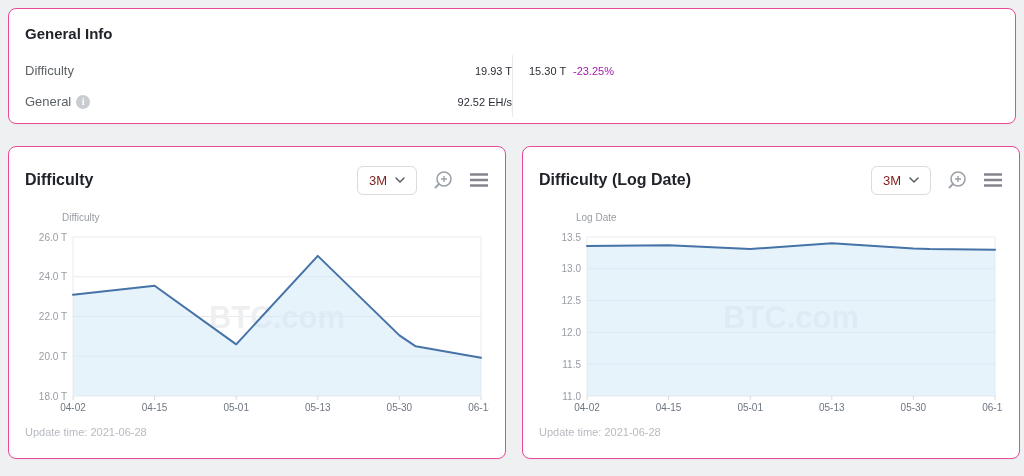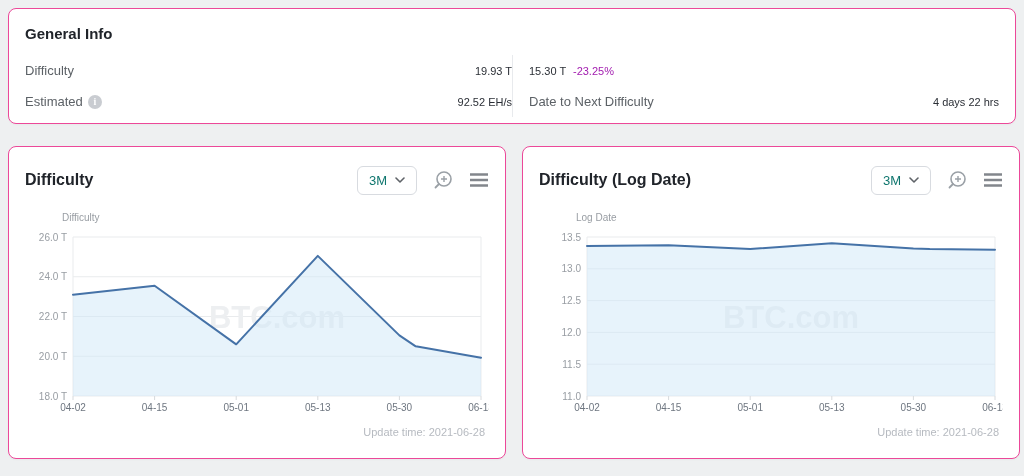--- a/index.html
+++ b/index.html
@@ -35,57 +35,53 @@
   }
   
   .charts-row { display: flex; gap: 16px; margin-top: 22px; }
   .chart-card { flex: 1; height: 313px; padding: 17px 16px 10px 16px; display: flex; flex-direction: column; }
   .chart-header { display: flex; align-items: center; justify-content: space-between; height: 32px; }
   .chart-title { font-size: 16px; font-weight: bold; color: #20242a; }
   .chart-controls { display: flex; align-items: center; gap: 15px; }
   .range-select {
     display: inline-flex; align-items: center; gap: 8px;
     border: 1px solid #d8dbe0; border-radius: 6px; background: #fff;
-    padding: 6px 11px; font-size: 13px; color: #0f766e; cursor: pointer;
+    padding: 6px 11px; font-size: 13px; color: #7f1d1d; cursor: pointer;
     font-family: "Liberation Sans", sans-serif;
   }
   .icon-btn { background: none; border: none; cursor: pointer; display: inline-flex; align-items: center; padding: 0; }
   .axis-label { font-size: 10px; color: #989da3; margin: 16px 0 2px 37px; }
   .chart-svg { display: block; }
-  .update-time { text-align: right; font-size: 11px; color: #b6bac0; margin-top: 11px; padding-right: 4px; }
+  .update-time { font-size: 11px; color: #b6bac0; margin-top: 11px; padding-right: 4px; }
 </style>
 </head>
 <body>
 
 <section class="card general-card">
   <h2 class="general-title">General Info</h2>
   <div class="info-grid">
     <div class="info-col left">
       <div class="info-row">
         <span class="info-label">Difficulty</span>
         <span class="info-value">19.93 T</span>
       </div>
       <div class="info-row">
         <span class="info-label">
-          <span>Estimated</span>
+          <span>General</span>
           <span class="info-icon">i</span>
         </span>
         <span class="info-value">92.52 EH/s</span>
       </div>
     </div>
     <div class="info-col right">
       <div class="info-row">
         <span class="info-value">
           <span>15.30 T</span>
           <span class="delta-neg">-23.25%</span>
         </span>
-      </div>
-      <div class="info-row">
-        <span class="info-label">Date to Next Difficulty</span>
-        <span class="info-value">4 days 22 hrs</span>
       </div>
     </div>
   </div>
 </section>
 
 <div class="charts-row">
 
   <section class="card chart-card">
     <div class="chart-header">
       <h3 class="chart-title">Difficulty</h3>

